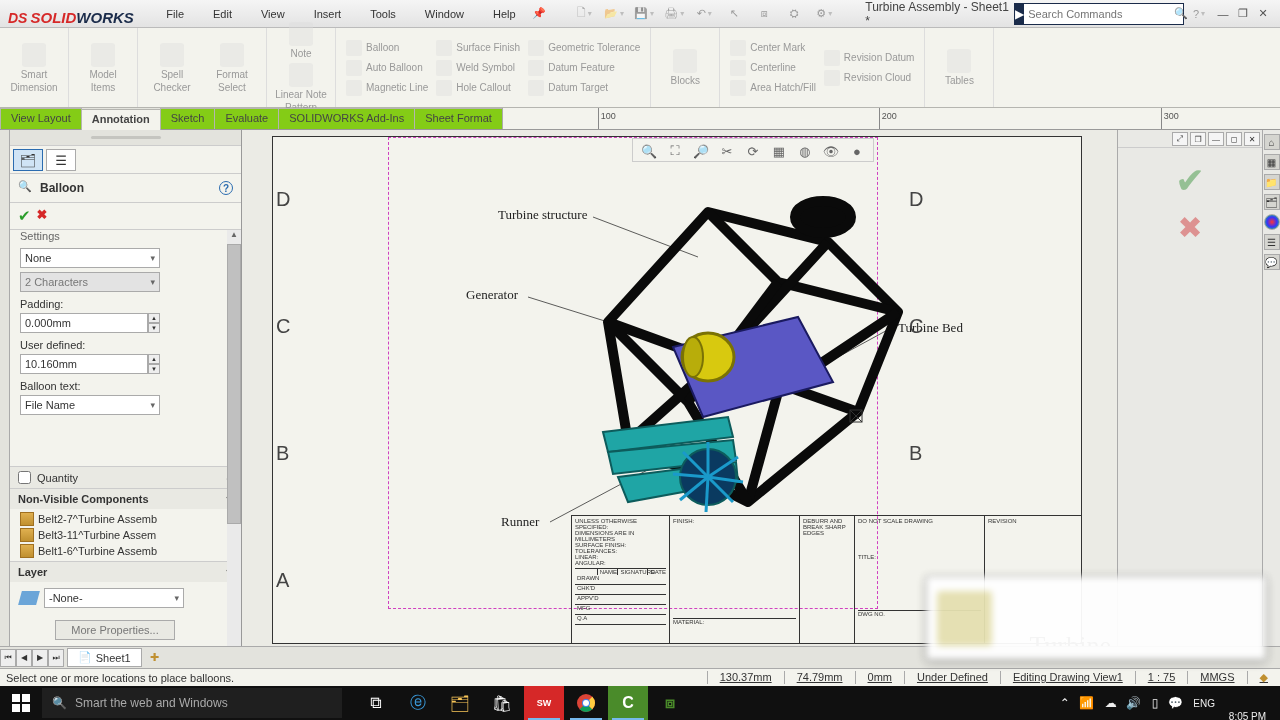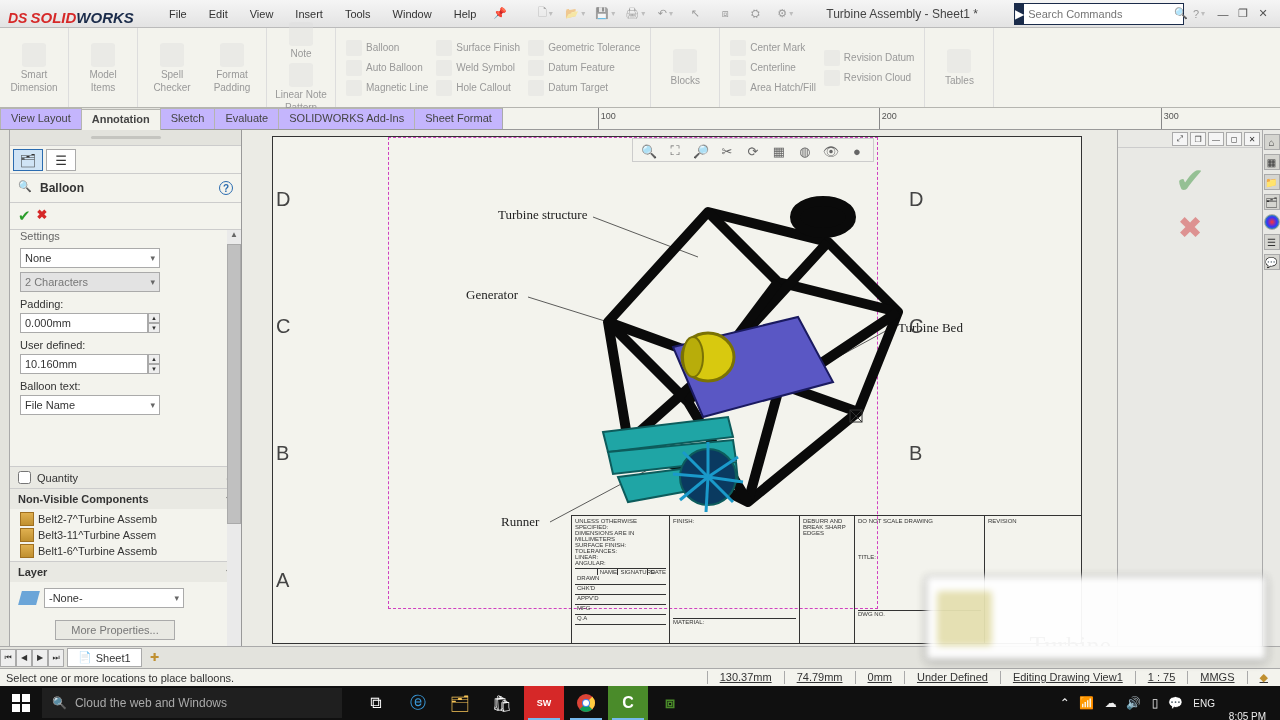--- a/index.html
+++ b/index.html
@@ -5,21 +5,21 @@
 * { margin:0; padding:0; box-sizing:border-box; font-family:"Segoe UI",Tahoma,sans-serif; }
 body { width:1280px; height:720px; background:#e8e8e3; overflow:hidden; font-size:11px; color:#333; }
 
 
 .titlebar { height:28px; background:linear-gradient(#f5f5f5,#e3e3e3); display:flex; align-items:center; border-bottom:1px solid #bbb; }
 .logo { width:150px; height:28px; display:flex; align-items:center; padding-left:8px; }
 .logo-sw { font-family:Arial; font-style:italic; font-weight:bold;margin-top:8px; }
 .logo-ds { color:#d62828; font-size:14px; }
 .logo-solid { color:#d62828; font-size:15px; }
 .logo-works { color:#1a2b4a; font-size:15px; }
-.menubar { display:flex; gap:4px; margin-left:10px; }
+.menubar { display:flex; gap:11px; margin-left:10px; }
 .menu-item { padding:5px 9px; cursor:pointer; color:#333; }
 .pin-icon { width:18px; height:18px; color:#2b6cb0; margin-left:6px; display:flex; align-items:center; justify-content:center; }
 
 .title-tools { display:flex; align-items:center; gap:8px; margin-left:25px; }
 .title-tool { width:22px; height:22px; display:flex; align-items:center; justify-content:center; color:#555; opacity:0.55; cursor:pointer; }
 .title-tool.dd::after { content:"▾"; font-size:8px; margin-left:2px; color:#999; }
 .doc-title { margin-left:30px; color:#444; font-size:12px; }
 
 .search-box { margin-left:auto; margin-right:4px; display:flex; align-items:center; border:1px solid #1a2b4a; background:#fff; height:22px; width:170px; }
 .search-btn { width:22px; height:20px; background:#1a2b4a; color:#fff; display:flex; align-items:center; justify-content:center; font-size:12px; }
@@ -39,21 +39,21 @@
 .ribbon-small { display:flex; align-items:center; gap:4px; font-size:10px; white-space:nowrap; }
 .ribbon-small-icon { width:16px; height:16px; background:#ddd; opacity:0.4; border-radius:2px; }
 .right-promo { margin-left:auto; width:255px; padding:4px 8px; font-size:10px; color:#1a2b4a; text-align:center; }
 .promo-title { font-weight:bold; font-size:10.5px; }
 .promo-sub { font-size:8px; color:#555; }
 .promo-imgs { display:flex; gap:10px; justify-content:center; margin-top:2px; }
 .promo-img { width:80px; height:45px; background:linear-gradient(135deg,#b8825a,#d4a574 40%,#999 60%,#bbb); border-radius:2px; }
 
 
 .cmd-tabs { height:22px; background:#e3e3dd; display:flex; border-bottom:1px solid #999; }
-.cmd-tab { padding:3px 10px; font-size:11px; border:1px solid #b5b5b0; border-bottom:none; background:#c4b5fd; color:#444; cursor:pointer; margin-right:-1px; }
+.cmd-tab { padding:3px 10px; font-size:11px; border:1px solid #b5b5b0; border-bottom:none; background:#84cc16; color:#444; cursor:pointer; margin-right:-1px; }
 .cmd-tab.active { background:#f3f3ed; font-weight:bold; position:relative; top:1px; }
 .ruler-h { flex:1; background:#f3f3ed; position:relative; font-size:9px; color:#555; border-left:1px solid #aaa; overflow:hidden; }
 .ruler-tick { position:absolute; top:0; height:100%; border-left:1px solid #888; padding:3px 2px; }
 
 
 .main { display:flex; height:calc(720px - 28px - 80px - 22px - 22px - 18px - 34px); }
 .side-ruler { width:10px; background:#e3e3dd; border-right:1px solid #aaa; }
 
 
 .panel { width:232px; background:#f3f3ed; border-right:1px solid #999; display:flex; flex-direction:column; overflow:hidden; }
@@ -220,21 +220,21 @@
   </div>
   <div class="ribbon-group" style="flex-direction:row;gap:4px">
     <div class="ribbon-big">
         <div class="ribbon-big-icon"></div>
         <span>Spell</span>
         <span>Checker</span>
       </div>
     <div class="ribbon-big">
         <div class="ribbon-big-icon"></div>
         <span>Format</span>
-        <span>Padding</span>
+        <span>Select</span>
       </div>
   </div>
   <div class="ribbon-group" style="gap:4px">
     <div class="ribbon-big" style="width:36px">
         <div class="ribbon-big-icon"></div>
         <span>Note</span>
       </div>
     <div class="ribbon-big">
         <div class="ribbon-big-icon"></div>
         <span>Linear Note</span>
@@ -609,21 +609,21 @@
   <div class="win-btn">
     <svg width="18" height="18" viewBox="0 0 18 18">
         <rect width="8" height="8" fill="#fff"></rect>
         <rect x="10" width="8" height="8" fill="#fff"></rect>
         <rect y="10" width="8" height="8" fill="#fff"></rect>
         <rect x="10" y="10" width="8" height="8" fill="#fff"></rect>
       </svg>
   </div>
   <div class="win-search">
     <span>🔍</span>
-    <span>Cloud the web and Windows</span>
+    <span>Smart the web and Windows</span>
   </div>
   <div class="task-apps">
     <div class="task-app">⧉</div>
     <div class="task-app" style="color:#3a9bdc">ⓔ</div>
     <div class="task-app" style="color:#f7c558">🗂</div>
     <div class="task-app">🛍</div>
     <div class="task-app active" style="background:#d62828;color:#fff;font-size:9px;font-weight:bold">SW</div>
     <div class="task-app active">
       <svg width="20" height="20" viewBox="0 0 20 20">
           <circle cx="10" cy="10" r="9" fill="#db4437"></circle>

